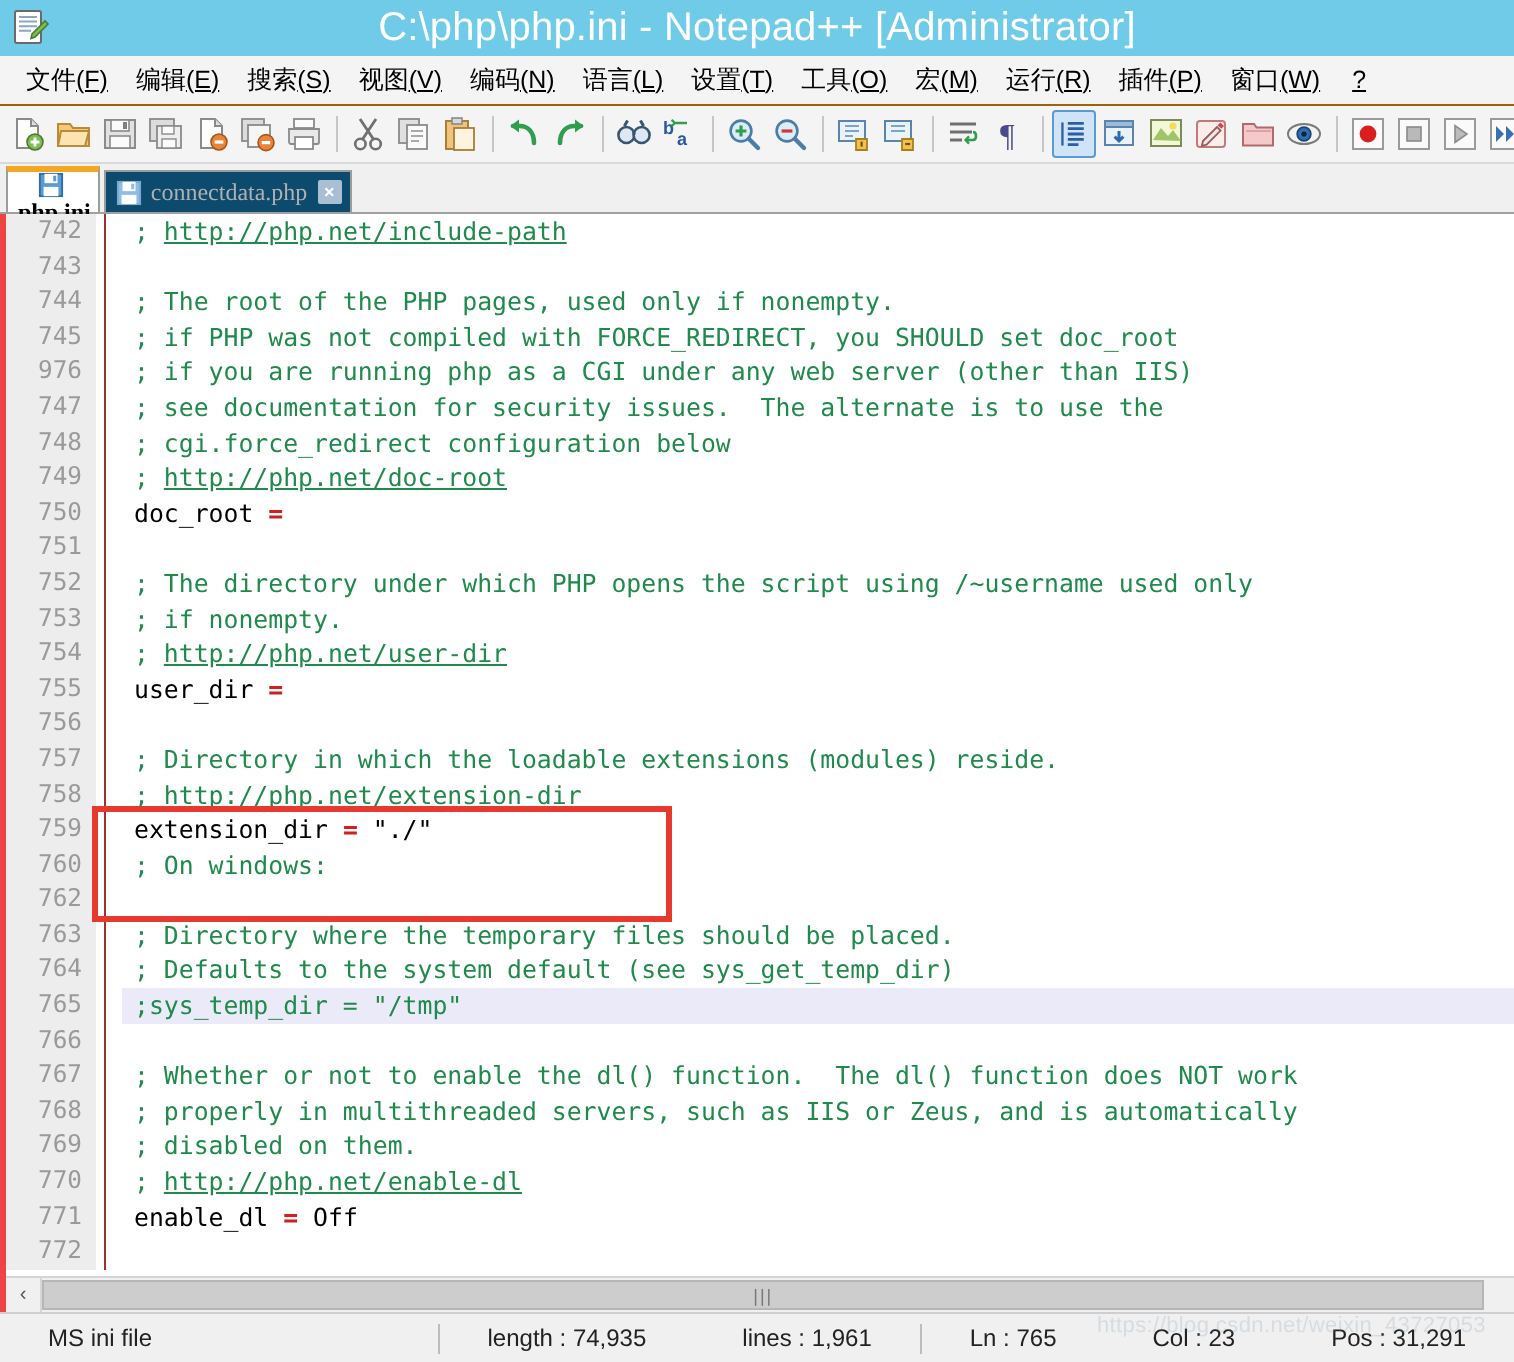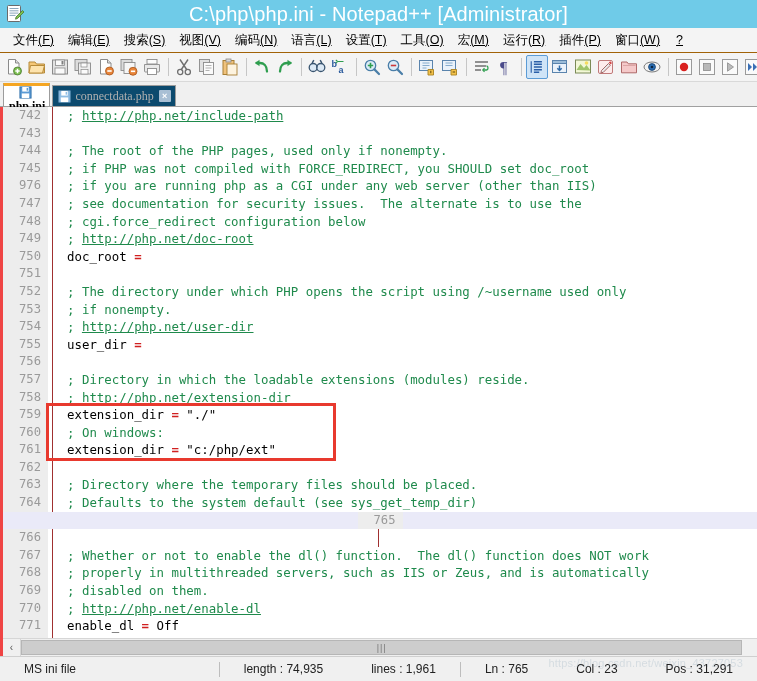--- a/index.html
+++ b/index.html
@@ -180,21 +180,21 @@
     font-size: 12.4px;
     line-height: 17.6px;
   }
   .code-line {
     display: flex;
     height: 17.6px;
     align-items: center;
     white-space: pre;
     position: relative;
   }
-  .code-line.current { background: #eaeaf8; flex-direction: column; }
+  .code-line.current { background: #eaeaf8; }
   .gutter {
     width: 45px;
     min-width: 45px;
     text-align: right;
     padding-right: 7px;
     box-sizing: border-box;
     color: #9a9a9a;
     background: #ededed;
     height: 17.6px;
     line-height: 17.6px;
@@ -622,21 +622,20 @@
           <div class="code-line"><div class="gutter">751</div><div class="fold-margin"></div><div class="code-text"></div></div>
           <div class="code-line"><div class="gutter">752</div><div class="fold-margin"></div><div class="code-text"><span class="tok-comment">; The directory under which PHP opens the script using /~username used only</span></div></div>
           <div class="code-line"><div class="gutter">753</div><div class="fold-margin"></div><div class="code-text"><span class="tok-comment">; if nonempty.</span></div></div>
           <div class="code-line"><div class="gutter">754</div><div class="fold-margin"></div><div class="code-text"><span class="tok-comment">; </span><span class="tok-url">http://php.net/user-dir</span></div></div>
           <div class="code-line"><div class="gutter">755</div><div class="fold-margin"></div><div class="code-text"><span class="tok-key">user_dir </span><span class="tok-eq">=</span></div></div>
           <div class="code-line"><div class="gutter">756</div><div class="fold-margin"></div><div class="code-text"></div></div>
           <div class="code-line"><div class="gutter">757</div><div class="fold-margin"></div><div class="code-text"><span class="tok-comment">; Directory in which the loadable extensions (modules) reside.</span></div></div>
           <div class="code-line"><div class="gutter">758</div><div class="fold-margin"></div><div class="code-text"><span class="tok-comment">; </span><span class="tok-url">http://php.net/extension-dir</span></div></div>
           <div class="code-line"><div class="gutter">759</div><div class="fold-margin"></div><div class="code-text"><span class="tok-key">extension_dir </span><span class="tok-eq">=</span><span class="tok-val"> "./"</span></div></div>
           <div class="code-line"><div class="gutter">760</div><div class="fold-margin"></div><div class="code-text"><span class="tok-comment">; On windows:</span></div></div>
-          <div class="code-line"><div class="gutter">761</div><div class="fold-margin"></div><div class="code-text"><span class="tok-key">extension_dir </span><span class="tok-eq">=</span><span class="tok-val"> "c:/php/ext"</span></div></div>
           <div class="code-line"><div class="gutter">762</div><div class="fold-margin"></div><div class="code-text"></div></div>
           <div class="code-line"><div class="gutter">763</div><div class="fold-margin"></div><div class="code-text"><span class="tok-comment">; Directory where the temporary files should be placed.</span></div></div>
           <div class="code-line"><div class="gutter">764</div><div class="fold-margin"></div><div class="code-text"><span class="tok-comment">; Defaults to the system default (see sys_get_temp_dir)</span></div></div>
           <div class="code-line current"><div class="gutter">765</div><div class="fold-margin"></div><div class="code-text"><span class="tok-comment">;sys_temp_dir = "/tmp"</span></div></div>
           <div class="code-line"><div class="gutter">766</div><div class="fold-margin"></div><div class="code-text"></div></div>
           <div class="code-line"><div class="gutter">767</div><div class="fold-margin"></div><div class="code-text"><span class="tok-comment">; Whether or not to enable the dl() function.  The dl() function does NOT work</span></div></div>
           <div class="code-line"><div class="gutter">768</div><div class="fold-margin"></div><div class="code-text"><span class="tok-comment">; properly in multithreaded servers, such as IIS or Zeus, and is automatically</span></div></div>
           <div class="code-line"><div class="gutter">769</div><div class="fold-margin"></div><div class="code-text"><span class="tok-comment">; disabled on them.</span></div></div>
           <div class="code-line"><div class="gutter">770</div><div class="fold-margin"></div><div class="code-text"><span class="tok-comment">; </span><span class="tok-url">http://php.net/enable-dl</span></div></div>
           <div class="code-line"><div class="gutter">771</div><div class="fold-margin"></div><div class="code-text"><span class="tok-key">enable_dl </span><span class="tok-eq">=</span><span class="tok-val"> Off</span></div></div>

